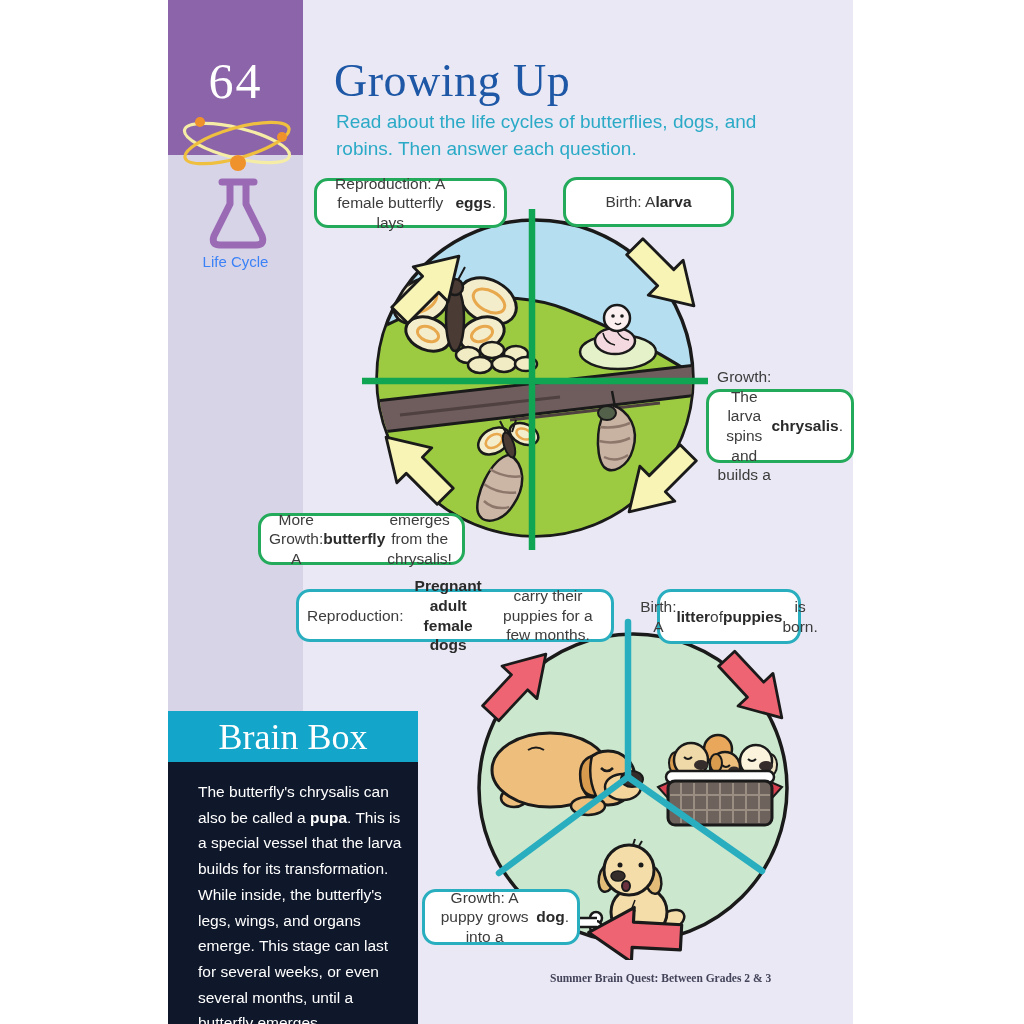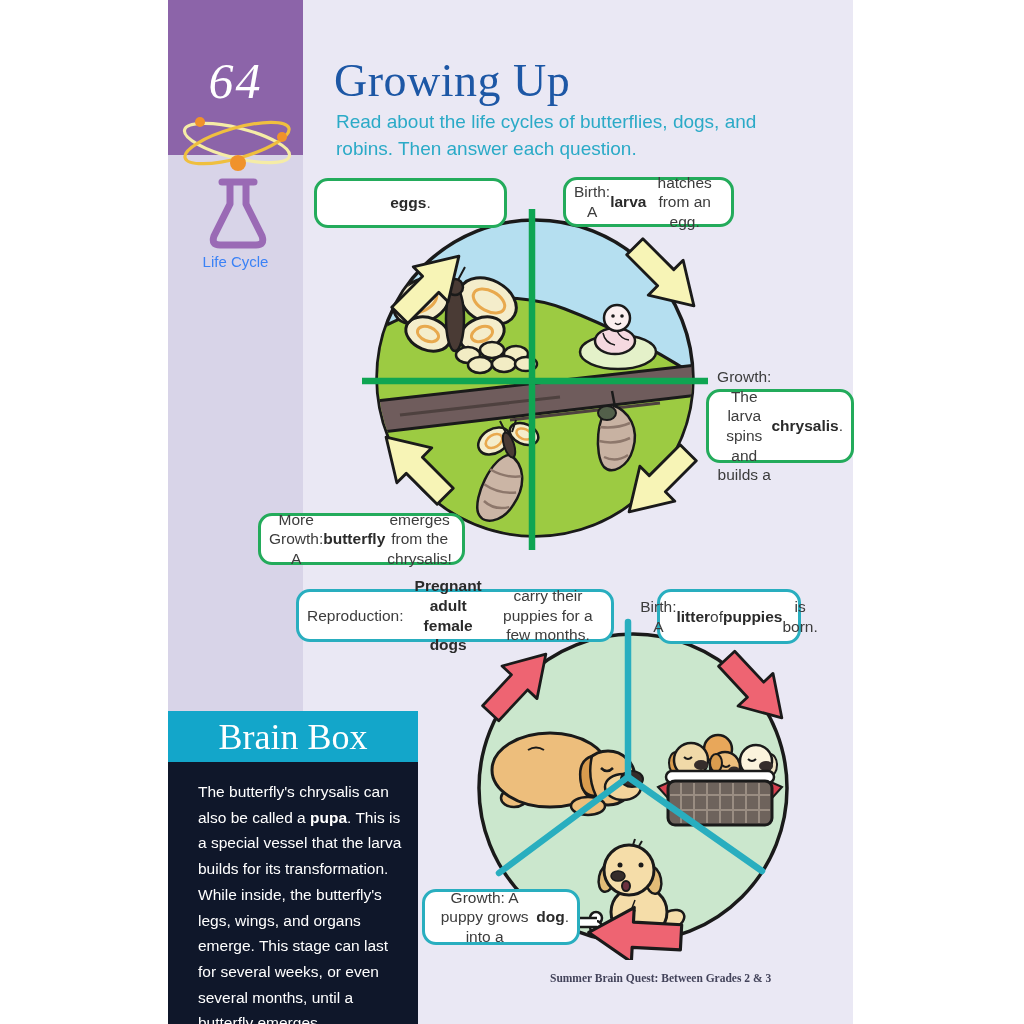--- a/index.html
+++ b/index.html
@@ -6,21 +6,21 @@
   #screen {
     position:relative; width:1024px; height:1024px; overflow:hidden;
     background:#ffffff; font-family:"Liberation Sans", sans-serif;
   }
   .abs { position:absolute; }
   
   .page-bg { left:168px; top:0; width:685px; height:1024px; background:#EAE8F4; }
   .sidebar-band { left:168px; top:0; width:135px; height:712px; background:#D8D4E8; }
   .page-number-block {
     left:168px; top:0; width:135px; height:155px; background:#8C64A9;
-    display:flex; align-items:center; justify-content:center;font-style:italic;
+    display:flex; align-items:center; justify-content:center;
   }
   .page-number {
     color:#ffffff; font-family:"Liberation Serif", serif; font-size:50px; letter-spacing:2px; padding-top:6px;
   }
   .life-cycle-label { left:168px; top:253px; width:135px; text-align:center; color:#3b82f6; font-size:15px; }
   .page-title {
     left:334px; top:54px; color:#1D57A5; font-family:"Liberation Serif", serif; font-size:46px; letter-spacing:0.5px;
   }
   .page-subtitle { left:336px; top:109px; width:470px; color:#2BAAC7; font-size:19px; line-height:1.42; }
   
@@ -272,27 +272,27 @@
     </g>
 
     <g stroke="#29AEBF" stroke-width="6.5" stroke-linecap="round">
       <line x1="163" y1="162" x2="163" y2="7"></line>
       <line x1="163" y1="162" x2="34" y2="258"></line>
       <line x1="163" y1="162" x2="297" y2="256"></line>
     </g>
   </svg>
 
   <div id="co-b-repro" class="co co-green">
+      <span>Reproduction: A female butterfly lays </span>
       <b>eggs</b>
       <span>.</span>
     </div>
   <div id="co-b-birth" class="co co-green">
       <span>Birth: A </span>
       <b>larva</b>
-      <span> hatches from an egg.</span>
     </div>
   <div id="co-b-growth" class="co co-green">
       <span>Growth: The larva spins and builds a </span>
       <b>chrysalis</b>
       <span>.</span>
     </div>
   <div id="co-b-more" class="co co-green">
       <span>More Growth: A </span>
       <b>butterfly</b>
       <span> emerges from the chrysalis!</span>

